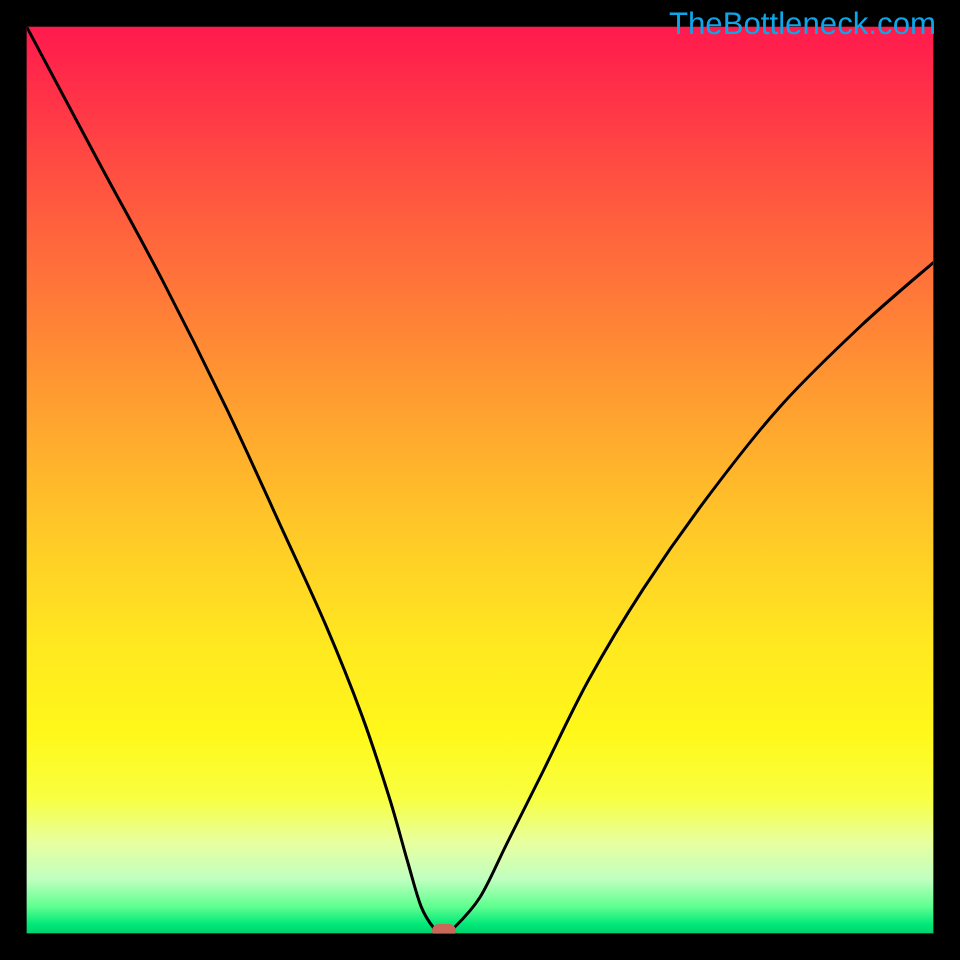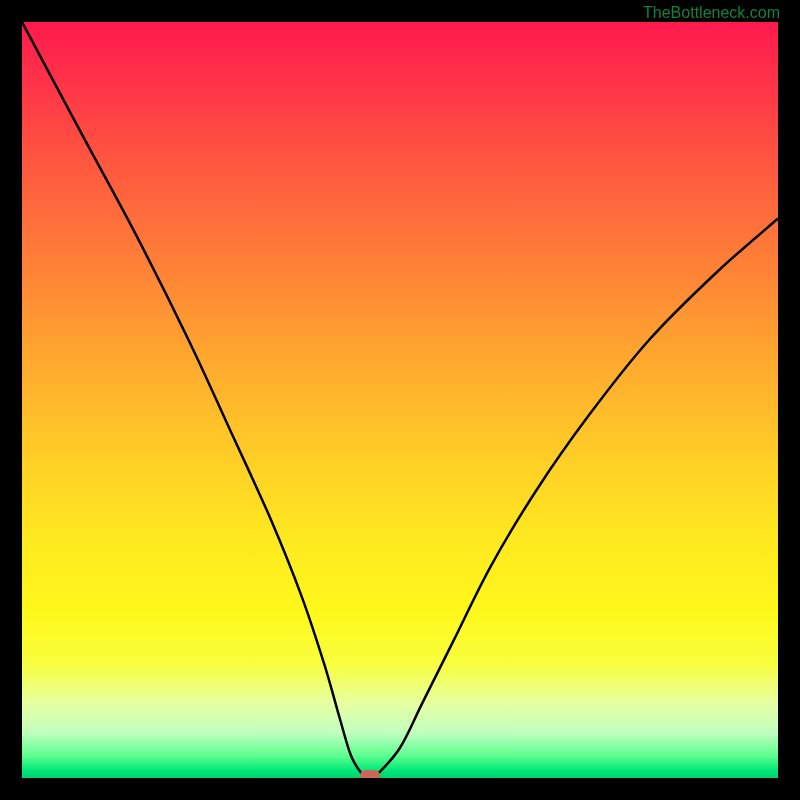--- a/index.html
+++ b/index.html
@@ -8,22 +8,22 @@
     width: 800px;
     height: 800px;
     background: #000;
     position: relative;
     font-family: Arial, sans-serif;
   }
   .watermark {
     position: absolute;
     top: 4px;
     right: 20px;
-    color: #15803d;
-    font-size: 16px;
+    color: #0ea5e9;
+    font-size: 26px;
     z-index: 10;
   }
   .plot-area {
     position: absolute;
     left: 22px;
     top: 22px;
     width: 756px;
     height: 756px;
     overflow: hidden;
   }

